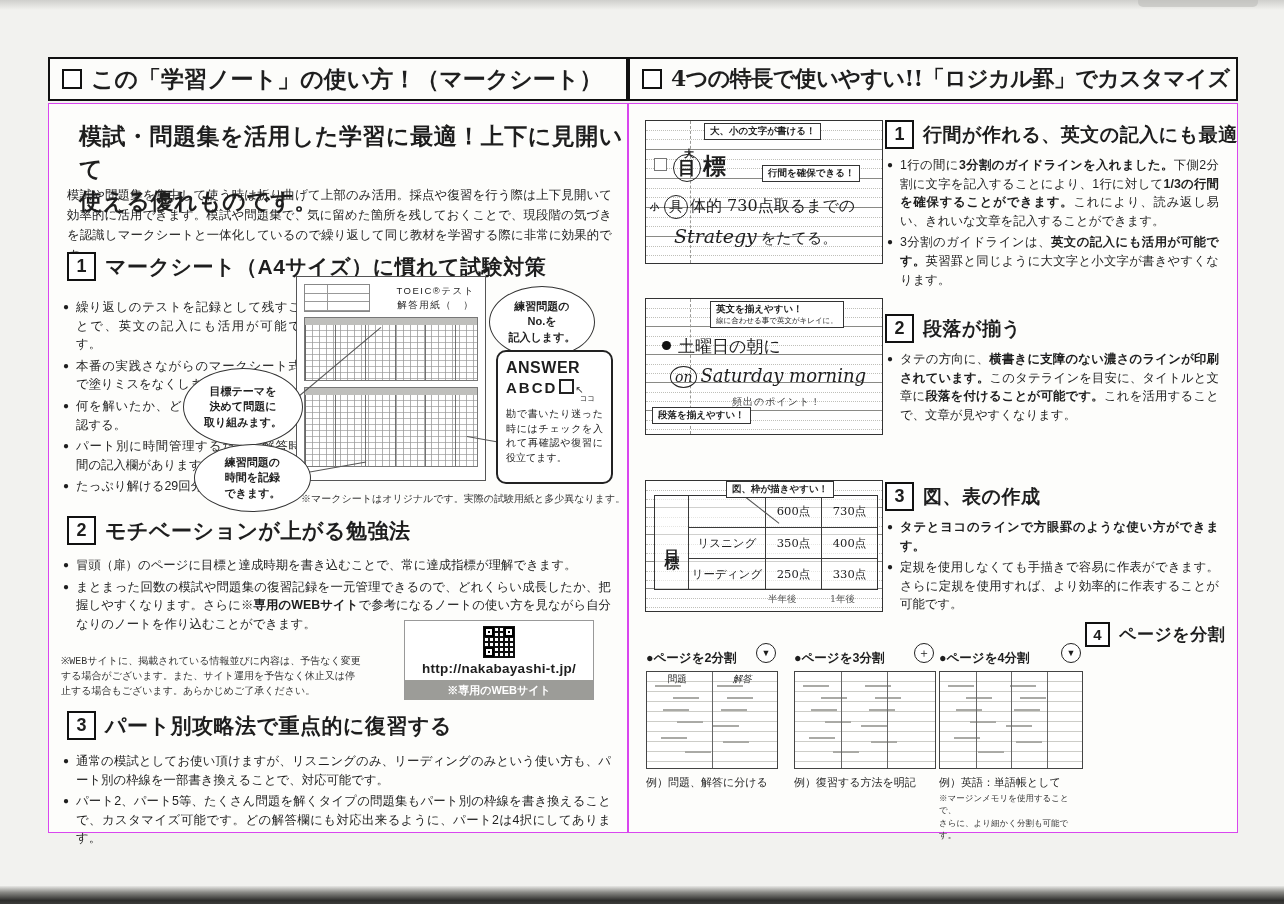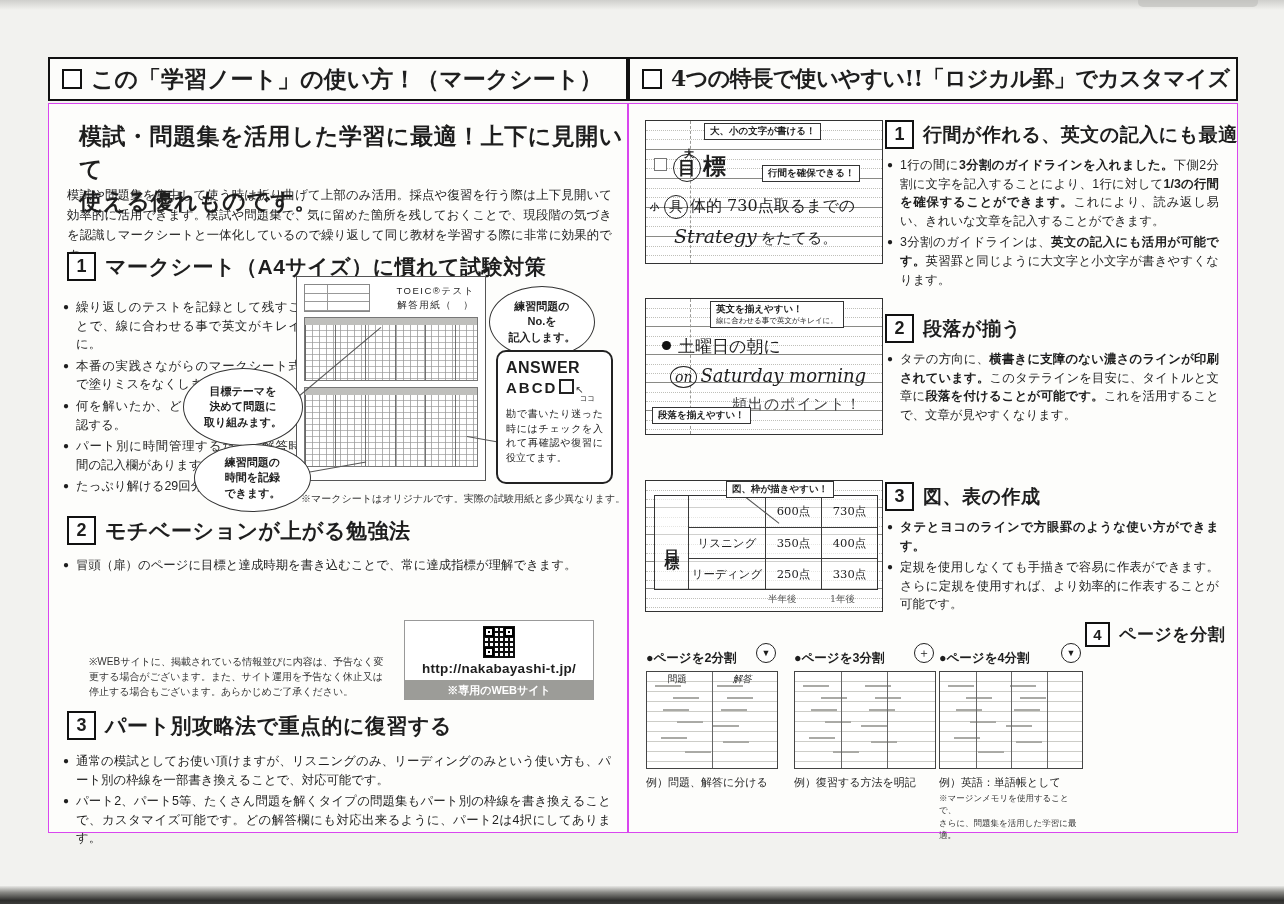--- a/index.html
+++ b/index.html
@@ -92,21 +92,21 @@
         padding:1px 5px; white-space:nowrap; z-index:5; line-height:1.35;}
   .tag .sub {font-size:7.5px; font-weight:normal;}
   .ov {position:absolute; z-index:2; white-space:nowrap;}
   .hand {font-family:"DejaVu Serif",serif;}
   .cursive {font-family:"DejaVu Serif",serif; font-style:italic;}
   .circ {display:inline-flex; align-items:center; justify-content:center; border:1.5px solid #222;
          border-radius:50%; font-family:"DejaVu Serif",serif;}
   .cbx {display:inline-block; width:11px; height:11px; border:1.5px solid #777; margin-right:6px; vertical-align:3px; background:#fff;}
   .anno {position:absolute; font-size:10px; font-weight:bold; z-index:3;}
   .jdot {display:inline-block; width:9px; height:9px; border-radius:50%; background:#111; margin-right:7px; vertical-align:2px;}
-  .pointnote {position:absolute; font-size:15px; color:#444; z-index:3; letter-spacing:1px;}
+  .pointnote {position:absolute; font-size:10px; color:#444; z-index:3; letter-spacing:1px;}
 
   
   .goal-table {position:absolute; display:grid; grid-template-columns:34px 76px 56px 56px;
                grid-template-rows:repeat(3,31px); border:1.5px solid #333; background:rgba(255,255,255,.6); z-index:2;}
   .gt-h {grid-row:1/4; grid-column:1; border-right:1px solid #3a3a3a; writing-mode:vertical-rl; text-orientation:upright;
          display:flex; align-items:center; justify-content:center; font-weight:bold; font-size:15px;
          letter-spacing:5px; font-family:"DejaVu Serif",serif;}
   .gc {border-left:1px solid #3a3a3a; border-top:1px solid #3a3a3a; display:flex; align-items:center;
        justify-content:center; font-size:11.5px; font-family:"DejaVu Serif",serif; color:#222;}
   .goal-table > div:nth-child(-n+4):not(.gt-h) {border-top:none;}
@@ -151,21 +151,21 @@
     <div class="abs intro-title" style="left:30px; top:16px;">模試・問題集を活用した学習に最適！上下に見開いて
 使える優れものです。</div>
     <div class="abs para" style="left:18px; top:82px; width:545px;">模試や問題集を集中して使う時は折り曲げて上部のみ活用。採点や復習を行う際は上下見開いて効率的に活用できます。模試や問題集で、気に留めた箇所を残しておくことで、現段階の気づきを認識しマークシートと一体化しているので繰り返して同じ教材を学習する際に非常に効果的です。</div>
 
     <div class="abs sec-head" style="left:18px; top:148px;">
       <span class="numbox">1</span>
       <span class="sec-title">マークシート（A4サイズ）に慣れて試験対策</span>
     </div>
     <ul class="bullets abs" style="left:14px; top:194px; width:238px;">
 
-    <li>繰り返しのテストを記録として残すことで、線に合わせる事で英文がキレイに。</li>
+    <li>繰り返しのテストを記録として残すことで、英文の記入にも活用が可能です。</li>
         <li>本番の実践さながらのマークシート式で塗りミスをなくします。</li>
         <li>何を解いたか、どこを間違ったか、確認する。</li>
         <li>パート別に時間管理するため、解答時間の記入欄があります。</li>
         <li>たっぷり解ける29回分</li>
       </ul>
 
     <div class="marksheet" style="left:247px; top:172px; width:188px; height:203px;">
       <div class="ms-fields"></div>
       <div class="ms-title">
         <div>TOEIC®テスト</div>
@@ -200,33 +200,34 @@
 
     <div class="abs footnote" style="left:252px; top:388px;">※マークシートはオリジナルです。実際の試験用紙と多少異なります。</div>
 
     <div class="abs sec-head" style="left:18px; top:412px;">
       <span class="numbox">2</span>
       <span class="sec-title">モチベーションが上がる勉強法</span>
     </div>
     <ul class="bullets abs" style="left:14px; top:452px; width:548px;">
 
     <li>冒頭（扉）のページに目標と達成時期を書き込むことで、常に達成指標が理解できます。</li>
+        <li>まとまった回数の模試や問題集の復習記録を一元管理できるので、どれくらい成長したか、把握しやすくなります。さらに※<b>専用のWEBサイト</b>で参考になるノートの使い方を見ながら自分なりのノートを作り込むことができます。</li>
       </ul>
 
     <div class="qr-box" style="left:355px; top:516px; width:190px; height:80px;">
       <div class="qr">
         <i class="f" style="left:1px; top:1px;"></i>
         <i class="f" style="right:1px; top:1px;"></i>
         <i class="f" style="left:1px; bottom:1px;"></i>
       </div>
       <div class="qr-url">http://nakabayashi-t.jp/</div>
       <div class="qr-band">※専用のWEBサイト</div>
     </div>
 
-    <div class="abs footnote" style="left:40px; top:550px; width:300px; line-height:1.5;">※WEBサイトに、掲載されている情報並びに内容は、予告なく変更する場合がございます。また、サイト運用を予告なく休止又は停止する場合もございます。あらかじめご了承ください。</div>
+    <div class="abs footnote" style="left:12px; top:550px; width:300px; line-height:1.5;font-family:Liberation Mono, monospace;">※WEBサイトに、掲載されている情報並びに内容は、予告なく変更する場合がございます。また、サイト運用を予告なく休止又は停止する場合もございます。あらかじめご了承ください。</div>
 
     <div class="abs sec-head" style="left:18px; top:607px;">
       <span class="numbox">3</span>
       <span class="sec-title">パート別攻略法で重点的に復習する</span>
     </div>
     <ul class="bullets abs" style="left:14px; top:648px; width:548px;">
 
     <li>通常の模試としてお使い頂けますが、リスニングのみ、リーディングのみという使い方も、パート別の枠線を一部書き換えることで、対応可能です。</li>
         <li>パート2、パート5等、たくさん問題を解くタイプの問題集もパート別の枠線を書き換えることで、カスタマイズ可能です。どの解答欄にも対応出来るように、パート2は4択にしてあります。</li>
       </ul>
@@ -354,21 +355,21 @@
     <div class="example" style="left:310px; top:546px; width:144px;">
       <div class="ex-label">●ページを4分割</div>
       <div class="ex-icon">▼</div>
       <div class="ex-box scrib">
         <div class="ex-div" style="left:25%;"></div>
         <div class="ex-div" style="left:50%;"></div>
         <div class="ex-div" style="left:75%;"></div>
       </div>
       <div class="ex-caption">例）英語：単語帳として</div>
       <div class="ex-sub">※マージンメモリを使用することで、
-さらに、問題集を活用した学習に最適。</div>
+さらに、より細かく分割も可能です。</div>
     </div>
 
     <div class="abs sec-head" style="left:456px; top:518px;">
       <span class="numbox sm">4</span>
       <span class="sec-title sm">ページを分割</span>
     </div>
   </div>
 
   <div class="scan-bottom"></div>
 </div>

